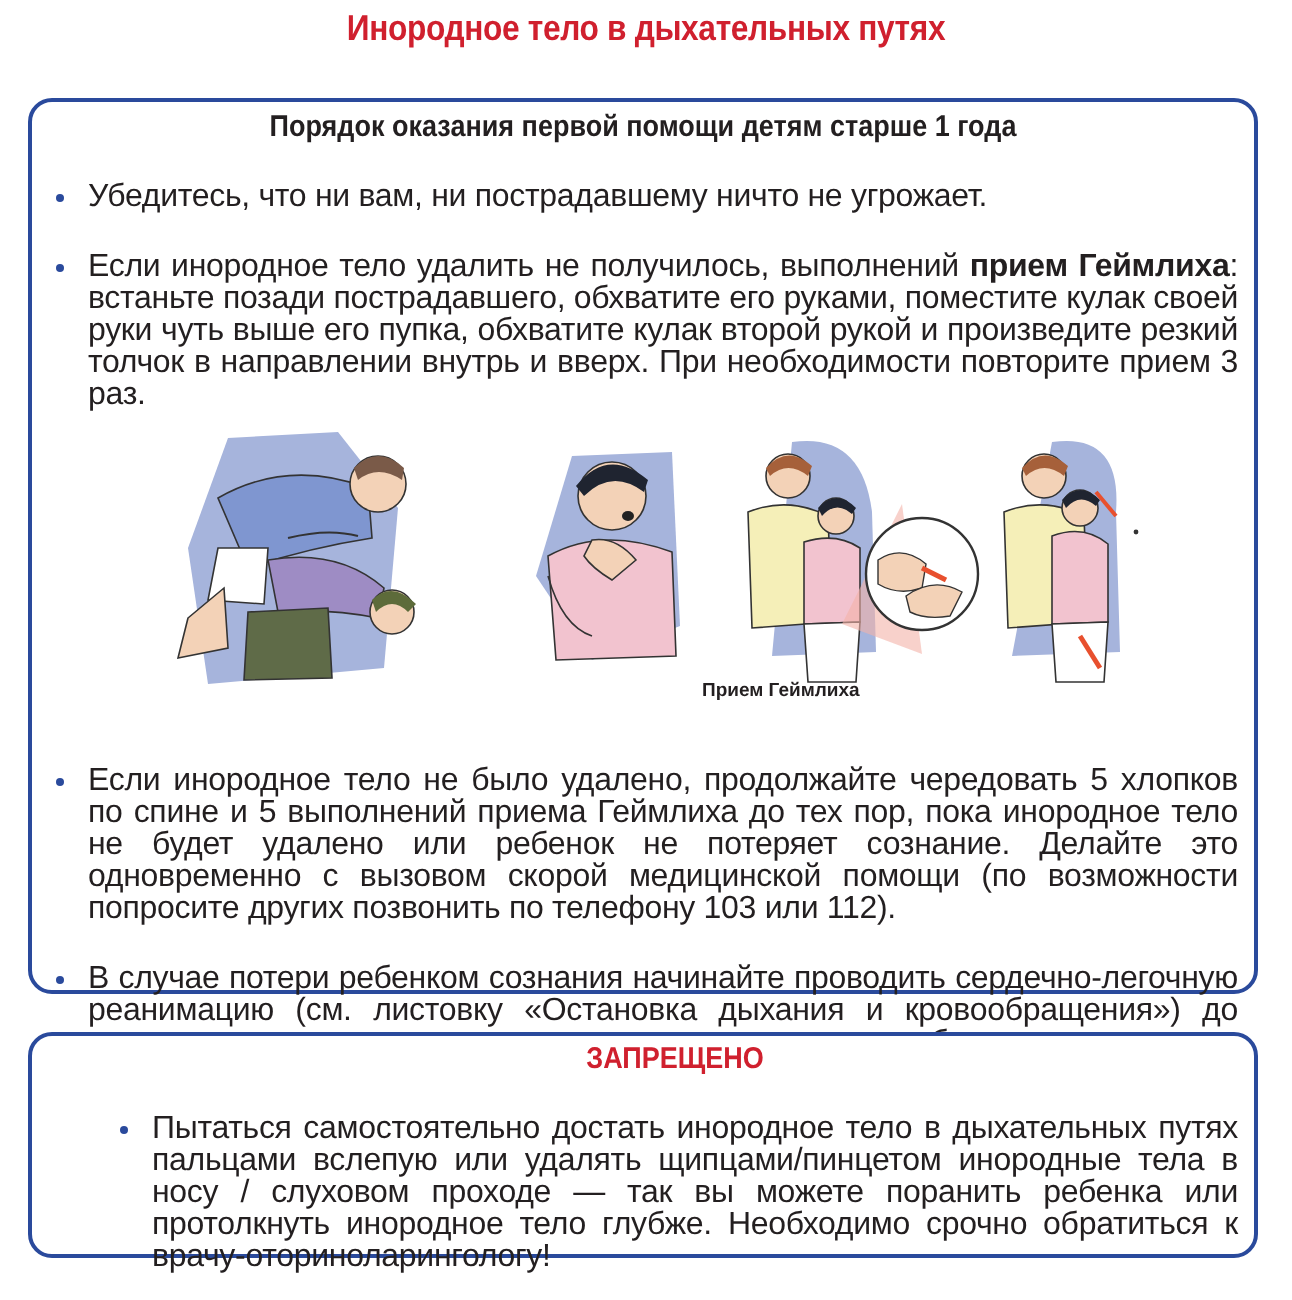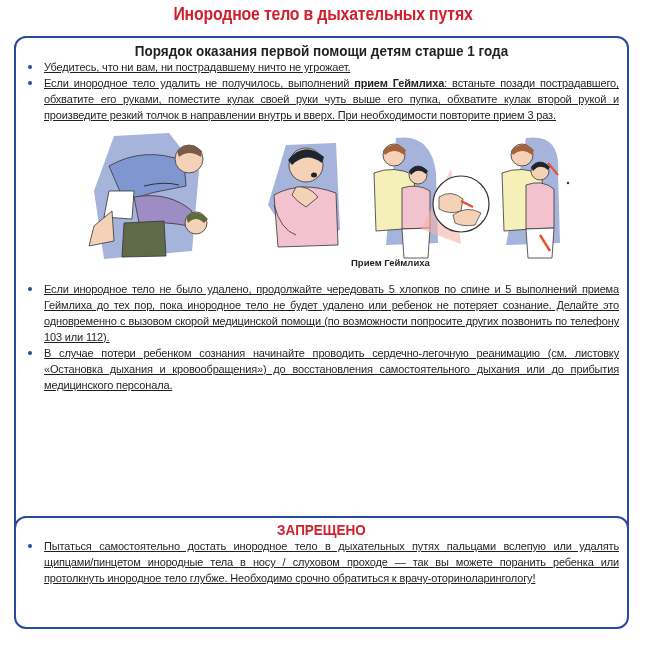--- a/index.html
+++ b/index.html
@@ -3,28 +3,28 @@
 <meta charset="utf-8">
 <style>
   html, body { margin: 0; padding: 0; background: #ffffff; }
   body { width: 646px; height: 650px; position: relative; overflow: hidden;
          font-family: "Liberation Sans", sans-serif; color: #231f20; }
   .page-title { position: absolute; top: 4px; left: 0; width: 646px; text-align: center;
          font-family: "Liberation Sans", sans-serif; font-weight: bold; font-size: 18px;
          color: #d0202e; letter-spacing: -0.2px; transform: scaleX(0.88); }
   .panel { position: absolute; left: 14px; width: 615px; border: 2.5px solid #2a4a9c;
          border-radius: 12px; box-sizing: border-box; background: #fff; }
-  .panel-main { top: 36px; height: 532px; }
-  .panel-forbid { top: 516px; height: 113px; }
+  .panel-main { top: 49px; height: 448px; }
+  .panel-forbid { top: 516px; height: 113px; padding-left: 32px; }
   .panel-heading { text-align: center; font-weight: bold; font-size: 15px; color: #231f20;
          margin-top: 4px; transform: scaleX(0.9); }
   .panel-heading.red { color: #d0202e; font-size: 15px; margin-top: 3px; }
   ul.items { list-style: none; margin: 0; padding: 0 8px 0 28px; }
-  ul.items li { position: relative; font-size: 11px; line-height: 16px; margin-top: 0;
-         text-align: justify; letter-spacing: -0.15px; text-decoration: underline; }
+  ul.items li { position: relative; font-size: 16px; line-height: 16px; margin-top: 19px;
+         text-align: justify; letter-spacing: -0.15px; }
   ul.items li .bullet { position: absolute; left: -16px; top: 6px; width: 4px; height: 4px;
          border-radius: 50%; background: #2a4a9c; }
   .top-list { margin-top: 5px; }
   b { font-weight: bold; }
   .illustrations { position: relative; height: 152px; margin-top: 6px; }
   .illu { position: absolute; }
   .caption { position: absolute; left: 335px; top: 128px; font-size: 9.5px; font-weight: bold; color: #231f20; }
   .lower-list { margin-top: 0px; }
   .forbid-list { margin-top: 4px; }
 </style>

